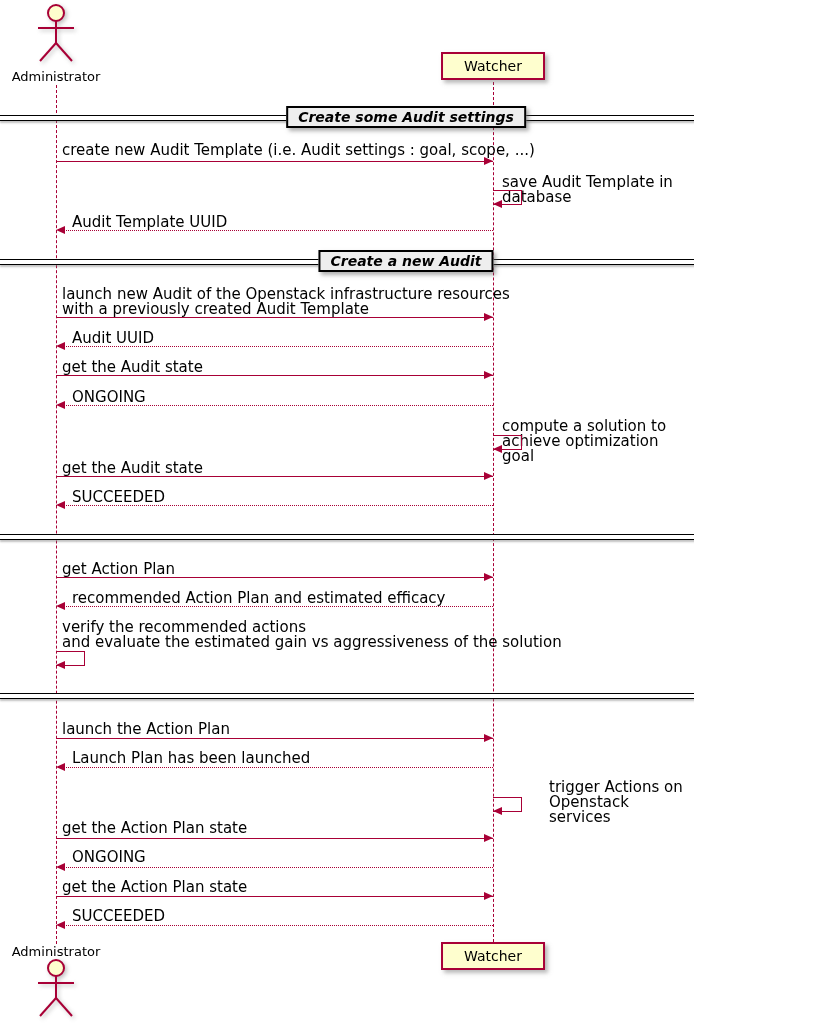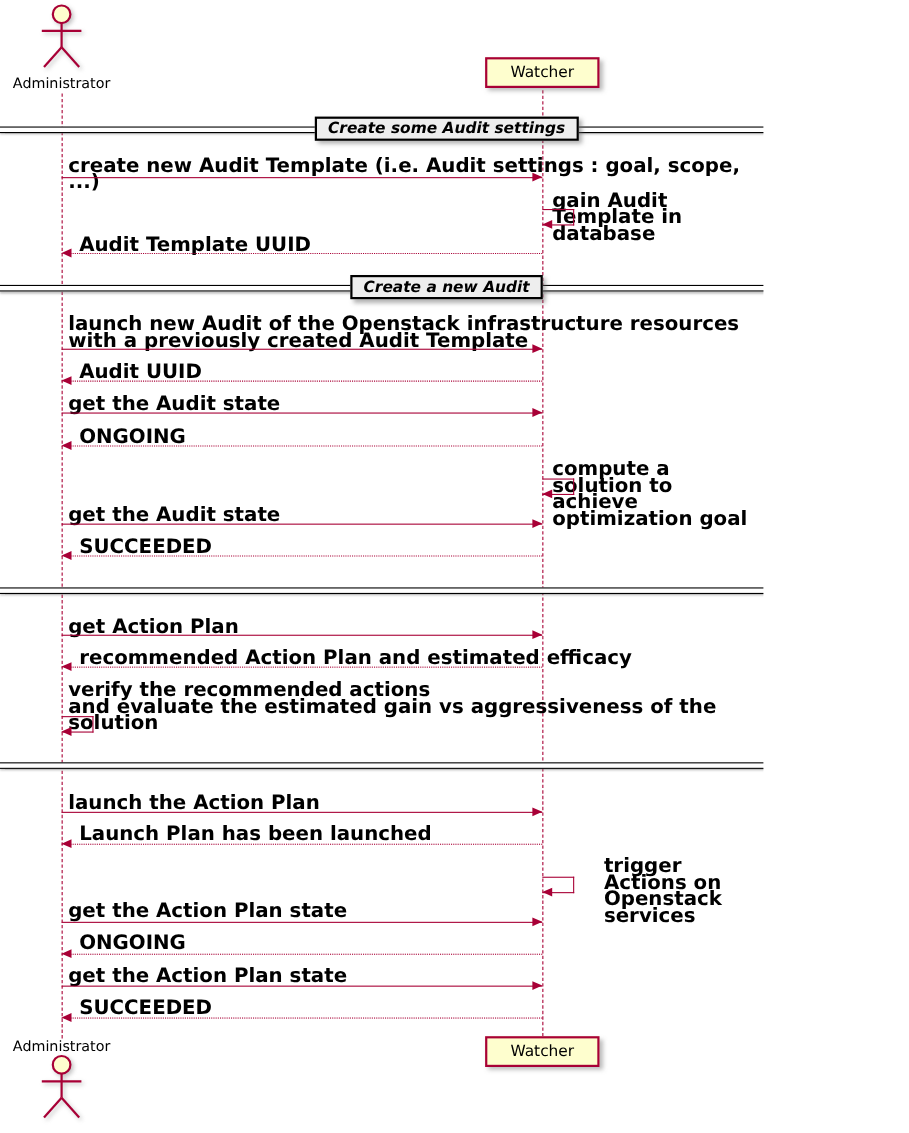--- a/index.html
+++ b/index.html
@@ -11,21 +11,21 @@
   .actor-label{position:absolute;transform:translateX(-50%);font-size:13px;white-space:nowrap;z-index:3;}
   .participant{position:absolute;transform:translateX(-50%);background:var(--pfill);
                border:2px solid var(--line);padding:4px 21px;font-size:14px;white-space:nowrap;
                box-shadow:3px 3px 4px rgba(120,120,120,.5);z-index:3;}
   .divider-rule{position:absolute;left:0;width:826px;height:4px;background:#fff;
                 border-top:1px solid #000;border-bottom:1px solid #000;
                 box-shadow:0 2px 2px rgba(120,120,120,.45);z-index:2;}
   .divider-box{position:absolute;transform:translateX(-50%);background:var(--divider-fill);
                border:2px solid #000;padding:1px 10px;font-size:14px;font-weight:bold;
                white-space:nowrap;box-shadow:3px 3px 4px rgba(100,100,100,.5);z-index:3;font-style:italic;}
-  .msg-text{position:absolute;font-size:18px;line-height:15px;white-space:pre-line;z-index:3;font-weight:bold;}
+  .msg-text{position:absolute;font-size:15px;line-height:15px;white-space:pre-line;z-index:3;}
   .msg-line{position:absolute;left:56px;width:437px;height:0;z-index:3;}
   .msg-line.solid{border-top:1px solid var(--line);}
   .msg-line.dotted{border-top:1px dotted var(--line);}
   .self-loop{position:absolute;width:28px;height:13px;border:1px solid var(--line);border-left:none;z-index:3;}
   .arrowhead{position:absolute;width:0;height:0;z-index:4;}
   .head-right{border-left:9px solid var(--line);border-top:4px solid transparent;border-bottom:4px solid transparent;}
   .head-left{border-right:9px solid var(--line);border-top:4px solid transparent;border-bottom:4px solid transparent;}
 </style>
 </head>
 <body>
@@ -58,21 +58,21 @@
 
   <div class="divider-rule" style="top:693px;"></div>
 
   <div id="messages">
       <div>
         <div class="msg-text" style="top: 143px; left: 62px;">create new Audit Template (i.e. Audit settings : goal, scope, ...)</div>
         <div class="msg-line solid" style="top: 161px;"></div>
         <div class="arrowhead head-right" style="top: 157px; left: 484px;"></div>
       </div>
       <div>
-        <div class="msg-text" style="top: 175px; left: 502px;">gain Audit Template in database</div>
+        <div class="msg-text" style="top: 175px; left: 502px;">save Audit Template in database</div>
         <div class="self-loop" style="top: 190px; left: 493px;"></div>
         <div class="arrowhead head-left" style="top: 200px; left: 493px;"></div>
       </div>
       <div>
         <div class="msg-text" style="top: 215px; left: 72px;">Audit Template UUID</div>
         <div class="msg-line dotted" style="top: 230px;"></div>
         <div class="arrowhead head-left" style="top: 226px; left: 56px;"></div>
       </div>
       <div>
         <div class="msg-text" style="top: 287px; left: 62px;">launch new Audit of the Openstack infrastructure resources

